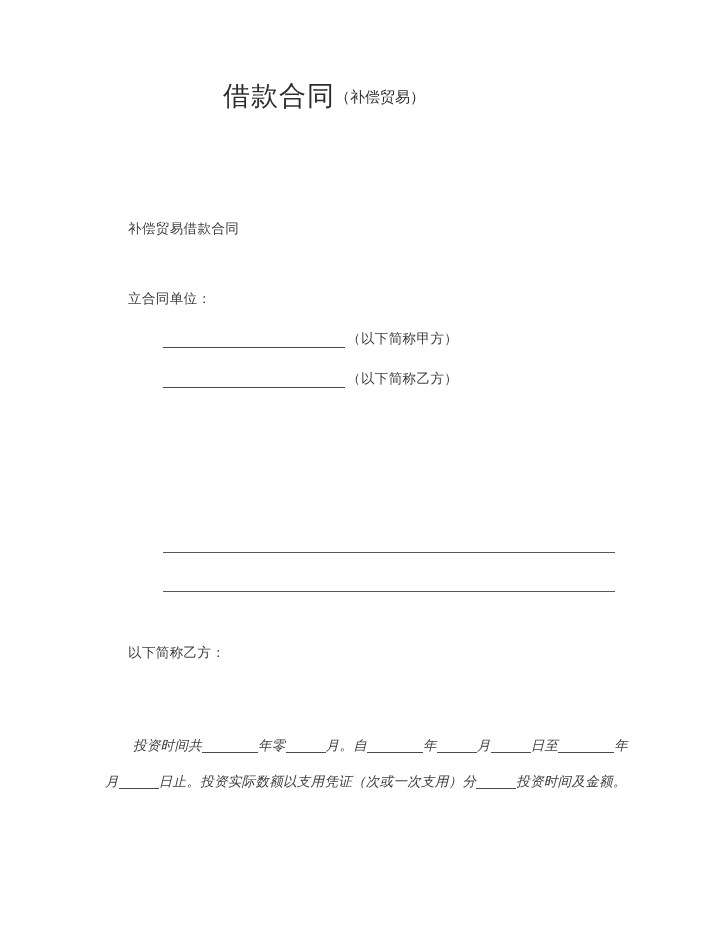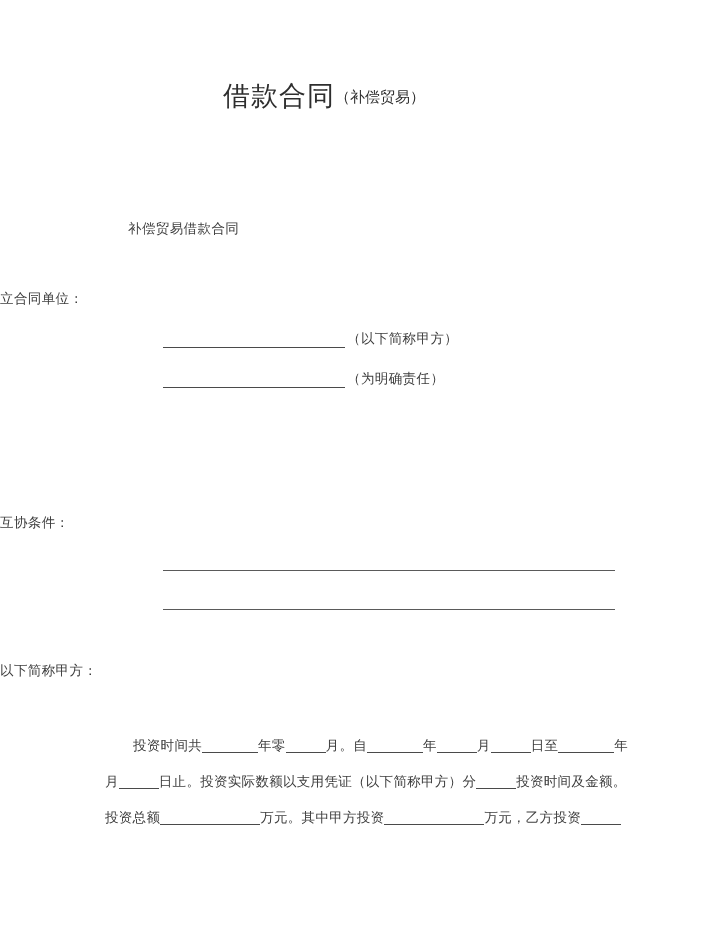--- a/index.html
+++ b/index.html
@@ -57,20 +57,21 @@
     color: #3d3d3d;
     white-space: nowrap;
     letter-spacing: 0.4px;
   }
 
   .subtitle-line {
     margin-left: 128px;
   }
 
   .heading-line {
+    margin-left: 128px;
     font-family: Liberation Serif, serif;
   }
 
   .spacer-sm { height: 22px; }
   .spacer-md { height: 38px; }
   .spacer-lg { height: 52px; }
 
   
   .party-row {
     margin-left: 163px;
@@ -149,48 +150,46 @@
 
     <div class="party-row">
       <span class="blank-short"></span>
       <span class="party-label">（以下简称甲方）</span>
     </div>
 
     <div class="spacer-sm"></div>
 
     <div class="party-row">
       <span class="blank-short"></span>
-      <span class="party-label">（为明确责任）</span>
+      <span class="party-label">（以下简称乙方）</span>
     </div>
 
     <div class="spacer-lg"></div>
 
 
     <div class="spacer-lg"></div>
     <div class="spacer-sm"></div>
 
-    <div class="line heading-line">互协条件：</div>
 
     <div class="spacer-md"></div>
 
     <div class="rule-wrap">
       <div class="rule"></div>
     </div>
 
     <div class="spacer-md"></div>
 
     <div class="rule-wrap">
       <div class="rule"></div>
     </div>
 
     <div class="spacer-lg"></div>
 
-    <div class="line heading-line">以下简称甲方：</div>
+    <div class="line heading-line">以下简称乙方：</div>
 
   </div>
 
-  <div class="fill-para" style="top: 728px;">
+  <div class="fill-para" style="top: 728px; font-style: italic;">
     <span class="nowrap"><span class="indent"></span><span>投资时间共</span><span class="blank b-md"></span><span>年零</span><span class="blank b-sm"></span><span>月。自</span><span class="blank b-md"></span><span>年</span><span class="blank b-sm"></span><span>月</span><span class="blank b-sm"></span><span>日至</span><span class="blank b-md"></span><span>年</span></span><br>
-    <span class="nowrap"><span>月</span><span class="blank b-sm"></span><span>日止。投资实际数额以支用凭证（以下简称甲方）分</span><span class="blank b-sm"></span><span>投资时间及金额。</span></span><br>
-    <span class="nowrap"><span>投资总额</span><span class="blank b-lg"></span><span>万元。其中甲方投资</span><span class="blank b-lg"></span><span>万元，乙方投资</span><span class="blank b-sm"></span></span>
+    <span class="nowrap"><span>月</span><span class="blank b-sm"></span><span>日止。投资实际数额以支用凭证（次或一次支用）分</span><span class="blank b-sm"></span><span>投资时间及金额。</span></span><br>
   </div>
 
 </div>
 
 </body></html>

